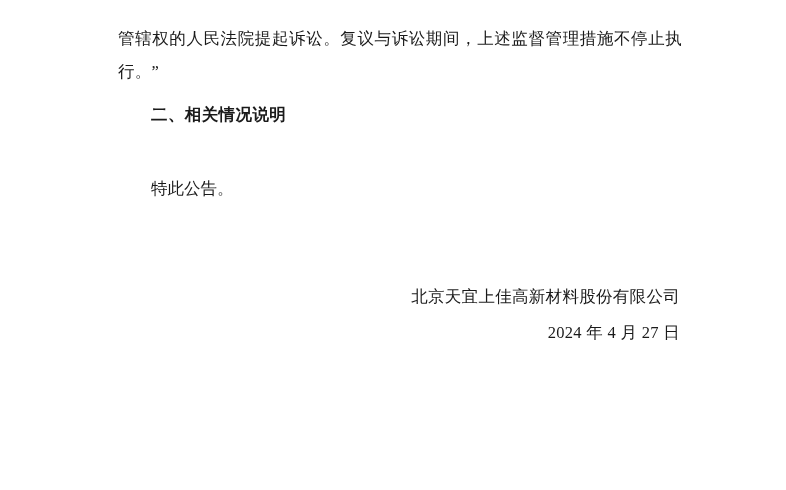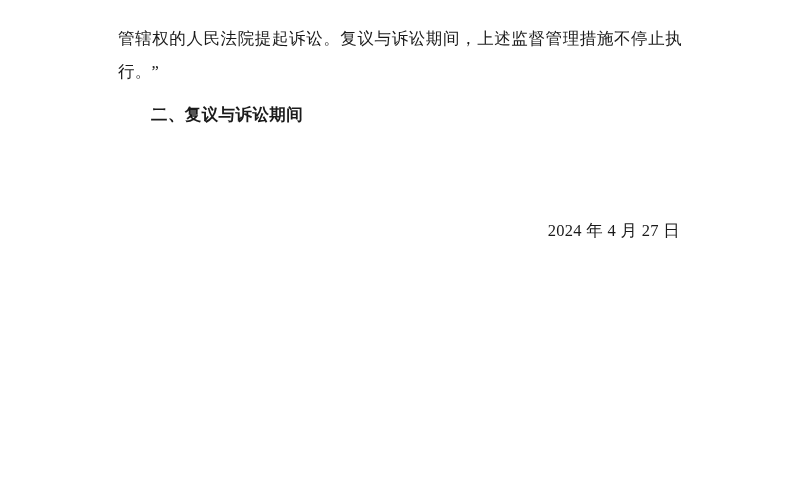--- a/index.html
+++ b/index.html
@@ -64,25 +64,27 @@
 </style>
 </head>
 <body>
 
 <div class="page">
 
   <p class="para continued">管辖权的人民法院提起诉讼。复议与诉讼期间，上述监督管理措施不停止执行。”</p>
 
   <div class="spacer-sm"></div>
 
-  <p class="heading">二、复议与诉讼期间</p>
+  <p class="heading">二、相关情况说明</p>
 
 
   <div class="spacer-md"></div>
 
+  <p class="notice-line">特此公告。</p>
 
   <div class="spacer-lg"></div>
 
   <div class="signature-block">
+    <div class="sig-line">北京天宜上佳高新材料股份有限公司</div>
     <div class="sig-line">2024 年 4 月 27 日</div>
   </div>
 
 </div>
 
 </body></html>

